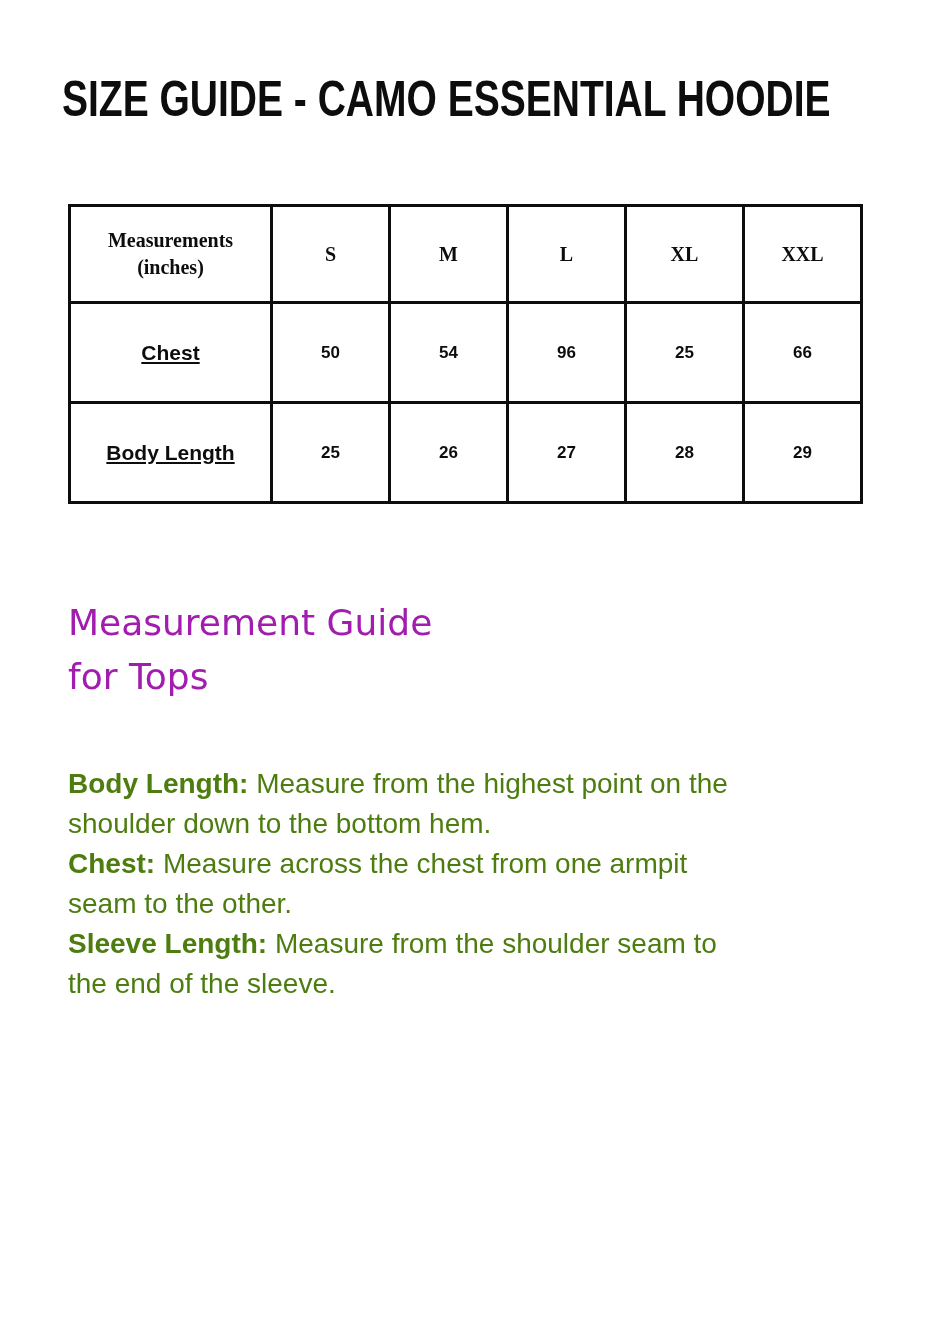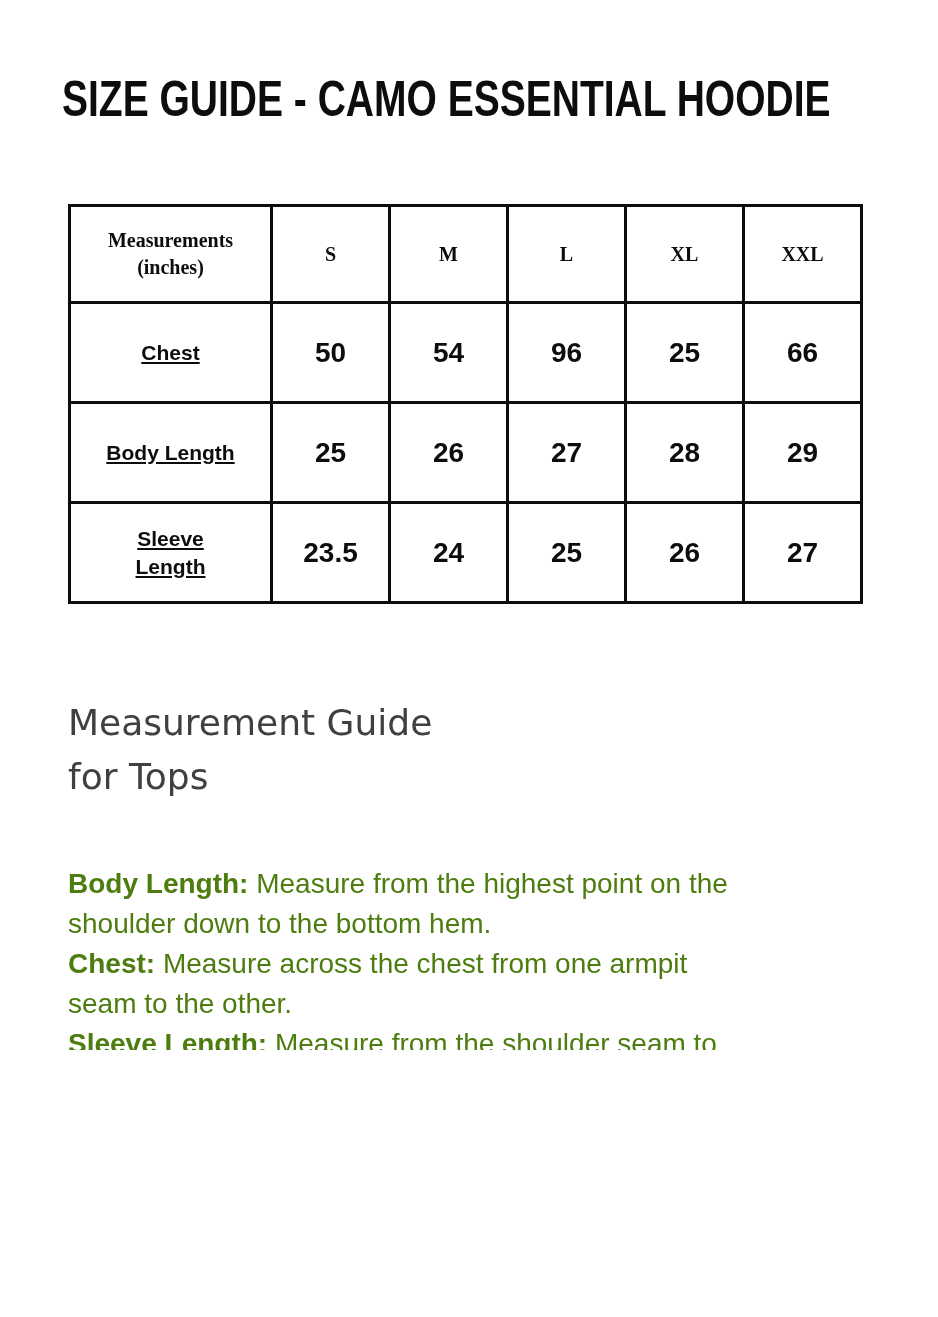--- a/index.html
+++ b/index.html
@@ -51,31 +51,31 @@
     font-weight: 700;
   }
   td.row-label {
     font-size: 21px;
     font-weight: 700;
     line-height: 28px;
     white-space: pre-line;
     text-decoration: underline;
   }
   td.cell-val {
-    font-size: 28px;
+    font-size: 17px;
     font-weight: 700;
   }
   .guide-heading {
     margin: 92px 0 0 68px;
     font-family: "DejaVu Sans", sans-serif;
     font-size: 36px;
     line-height: 54px;
     font-weight: 500;
     white-space: pre-line;
-    color: #404040;
+    color: #a21caf;
   }
   .guide-items {
     margin: 60px 0 0 68px;
     width: 830px;
   }
   .guide-item {
     font-size: 28px;
     line-height: 40px;
     font-weight: 400;
     white-space: pre-line;
@@ -119,29 +119,20 @@
         <td class="cell-val">66</td>
       </tr>
       <tr class="data-row">
         <td class="row-label">Body Length</td>
         <td class="cell-val">25</td>
         <td class="cell-val">26</td>
         <td class="cell-val">27</td>
         <td class="cell-val">28</td>
         <td class="cell-val">29</td>
       </tr>
-      <tr class="data-row">
-        <td class="row-label">Sleeve
-Length</td>
-        <td class="cell-val">23.5</td>
-        <td class="cell-val">24</td>
-        <td class="cell-val">25</td>
-        <td class="cell-val">26</td>
-        <td class="cell-val">27</td>
-      </tr>
     </tbody>
   </table>
 
   <h2 class="guide-heading">Measurement Guide
 for Tops</h2>
 
   <div class="guide-items">
     <p class="guide-item"><span class="guide-label">Body Length:</span><span> Measure from the highest point on the
 shoulder down to the bottom hem.</span></p>
     <p class="guide-item"><span class="guide-label">Chest:</span><span> Measure across the chest from one armpit

